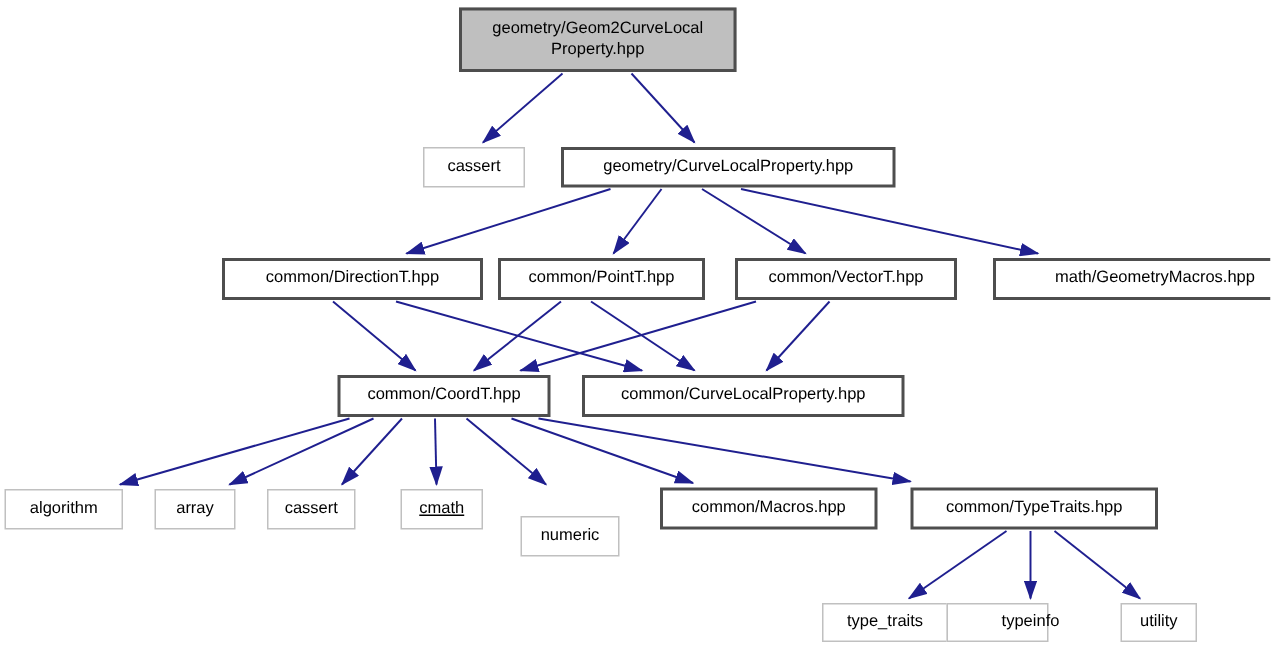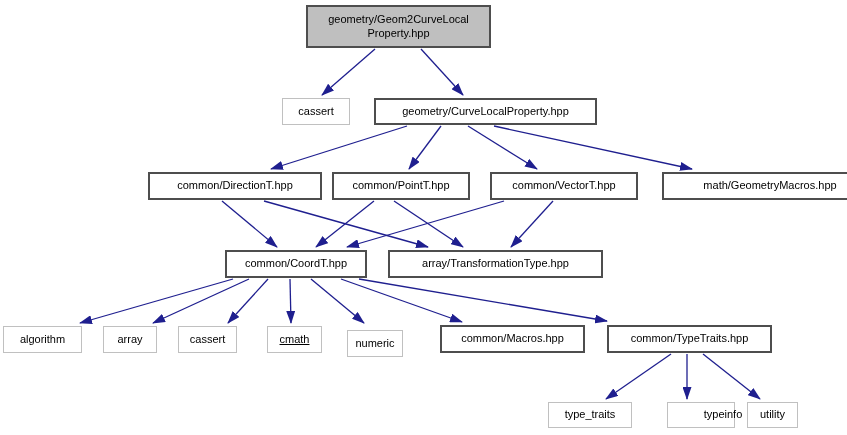--- a/index.html
+++ b/index.html
@@ -100,46 +100,46 @@
       <div class="node internal" style="left: 490px; top: 172px; width: 148px; height: 28px;">
         <span>common/VectorT.hpp</span>
       </div>
       <div class="node internal" style="left: 662px; top: 172px; width: 216px; height: 28px;">
         <span>math/GeometryMacros.hpp</span>
       </div>
       <div class="node internal" style="left: 225px; top: 250px; width: 142px; height: 28px;">
         <span>common/CoordT.hpp</span>
       </div>
       <div class="node internal" style="left: 388px; top: 250px; width: 215px; height: 28px;">
-        <span>array/TransformationType.hpp</span>
+        <span>common/CurveLocalProperty.hpp</span>
       </div>
       <div class="node external" style="left: 3px; top: 326px; width: 79px; height: 27px;">
         <span>algorithm</span>
       </div>
       <div class="node external" style="left: 103px; top: 326px; width: 54px; height: 27px;">
         <span>array</span>
       </div>
       <div class="node external" style="left: 178px; top: 326px; width: 59px; height: 27px;">
         <span>cassert</span>
       </div>
       <div class="node external" style="left: 267px; top: 326px; width: 55px; height: 27px; text-decoration: underline;">
         <span>cmath</span>
       </div>
-      <div class="node external" style="left: 347px; top: 330px; width: 56px; height: 27px;">
+      <div class="node external" style="left: 347px; top: 344px; width: 66px; height: 27px;">
         <span>numeric</span>
       </div>
       <div class="node internal" style="left: 440px; top: 325px; width: 145px; height: 28px;">
         <span>common/Macros.hpp</span>
       </div>
       <div class="node internal" style="left: 607px; top: 325px; width: 165px; height: 28px;">
         <span>common/TypeTraits.hpp</span>
       </div>
       <div class="node external" style="left: 548px; top: 402px; width: 84px; height: 26px;">
         <span>type_traits</span>
       </div>
-      <div class="node external" style="left: 667px; top: 402px; width: 68px; height: 26px; padding-left: 44px;">
+      <div class="node external" style="left: 631px; top: 402px; width: 68px; height: 26px; padding-left: 44px;">
         <span>typeinfo</span>
       </div>
       <div class="node external" style="left: 747px; top: 402px; width: 51px; height: 26px;">
         <span>utility</span>
       </div>
     </div>
 </div>
 
 </body></html>

